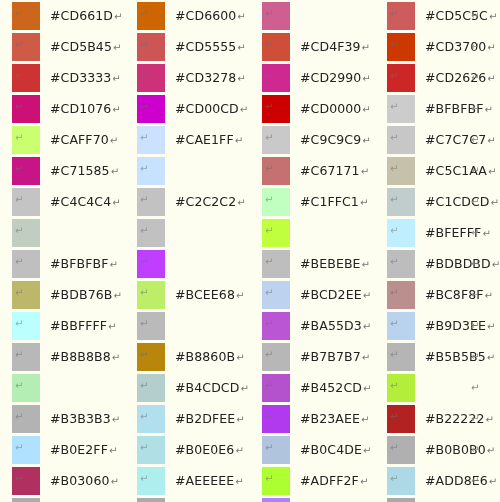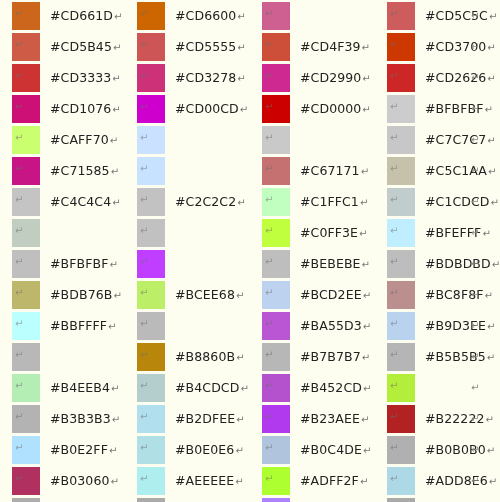--- a/index.html
+++ b/index.html
@@ -135,26 +135,26 @@
     <div class="swatch-row swatch-col-0" style="top: 312px;">
       <div class="swatch-box" title="#BBFFFF" style="background: rgb(187, 255, 255);">
         <span class="pilcrow-inner">↵</span>
       </div>
       <span class="swatch-label"><span>#BBFFFF</span><span class="pilcrow-after">↵</span></span>
     </div>
     <div class="swatch-row swatch-col-0" style="top: 343px;">
       <div class="swatch-box" title="#B8B8B8" style="background: rgb(184, 184, 184);">
         <span class="pilcrow-inner">↵</span>
       </div>
+      <span class="swatch-label"><span>#B8B8B8</span><span class="pilcrow-after">↵</span></span>
     </div>
     <div class="swatch-row swatch-col-0" style="top: 374px;">
       <div class="swatch-box" title="#B4EEB4" style="background: rgb(180, 238, 180);">
         <span class="pilcrow-inner">↵</span>
       </div>
-      <span class="swatch-label"><span>#B4EEB4</span><span class="pilcrow-after">↵</span></span>
     </div>
     <div class="swatch-row swatch-col-0" style="top: 405px;">
       <div class="swatch-box" title="#B3B3B3" style="background: rgb(179, 179, 179);">
         <span class="pilcrow-inner">↵</span>
       </div>
       <span class="swatch-label"><span>#B3B3B3</span><span class="pilcrow-after">↵</span></span>
     </div>
     <div class="swatch-row swatch-col-0" style="top: 436px;">
       <div class="swatch-box" title="#B0E2FF" style="background: rgb(176, 226, 255);">
         <span class="pilcrow-inner">↵</span>
@@ -192,20 +192,21 @@
     <div class="swatch-row swatch-col-1" style="top: 95px;">
       <div class="swatch-box" title="#CD00CD" style="background: rgb(205, 0, 205);">
         <span class="pilcrow-inner">↵</span>
       </div>
       <span class="swatch-label"><span>#CD00CD</span><span class="pilcrow-after">↵</span></span>
     </div>
     <div class="swatch-row swatch-col-1" style="top: 126px;">
       <div class="swatch-box" title="#CAE1FF" style="background: rgb(202, 225, 255);">
         <span class="pilcrow-inner">↵</span>
       </div>
+      <span class="swatch-label"><span>#CAE1FF</span><span class="pilcrow-after">↵</span></span>
     </div>
     <div class="swatch-row swatch-col-1" style="top: 157px;">
       <div class="swatch-box" title="#C6E2FF" style="background: rgb(198, 226, 255);">
         <span class="pilcrow-inner">↵</span>
       </div>
     </div>
     <div class="swatch-row swatch-col-1" style="top: 188px;">
       <div class="swatch-box" title="#C2C2C2" style="background: rgb(194, 194, 194);">
         <span class="pilcrow-inner">↵</span>
       </div>
@@ -286,38 +287,38 @@
     <div class="swatch-row swatch-col-2" style="top: 95px;">
       <div class="swatch-box" title="#CD0000" style="background: rgb(205, 0, 0);">
         <span class="pilcrow-inner">↵</span>
       </div>
       <span class="swatch-label"><span>#CD0000</span><span class="pilcrow-after">↵</span></span>
     </div>
     <div class="swatch-row swatch-col-2" style="top: 126px;">
       <div class="swatch-box" title="#C9C9C9" style="background: rgb(201, 201, 201);">
         <span class="pilcrow-inner">↵</span>
       </div>
+      <span class="swatch-label"><span>#C9C9C9</span><span class="pilcrow-after">↵</span></span>
     </div>
     <div class="swatch-row swatch-col-2" style="top: 157px;">
       <div class="swatch-box" title="#C67171" style="background: rgb(198, 113, 113);">
         <span class="pilcrow-inner">↵</span>
       </div>
       <span class="swatch-label"><span>#C67171</span><span class="pilcrow-after">↵</span></span>
     </div>
     <div class="swatch-row swatch-col-2" style="top: 188px;">
       <div class="swatch-box" title="#C1FFC1" style="background: rgb(193, 255, 193);">
         <span class="pilcrow-inner">↵</span>
       </div>
       <span class="swatch-label"><span>#C1FFC1</span><span class="pilcrow-after">↵</span></span>
     </div>
     <div class="swatch-row swatch-col-2" style="top: 219px;">
       <div class="swatch-box" title="#C0FF3E" style="background: rgb(192, 255, 62);">
         <span class="pilcrow-inner">↵</span>
       </div>
-      <span class="swatch-label"><span>#C0FF3E</span><span class="pilcrow-after">↵</span></span>
     </div>
     <div class="swatch-row swatch-col-2" style="top: 250px;">
       <div class="swatch-box" title="#BEBEBE" style="background: rgb(190, 190, 190);">
         <span class="pilcrow-inner">↵</span>
       </div>
       <span class="swatch-label"><span>#BEBEBE</span><span class="pilcrow-after">↵</span></span>
     </div>
     <div class="swatch-row swatch-col-2" style="top: 281px;">
       <div class="swatch-box" title="#BCD2EE" style="background: rgb(188, 210, 238);">
         <span class="pilcrow-inner">↵</span>

